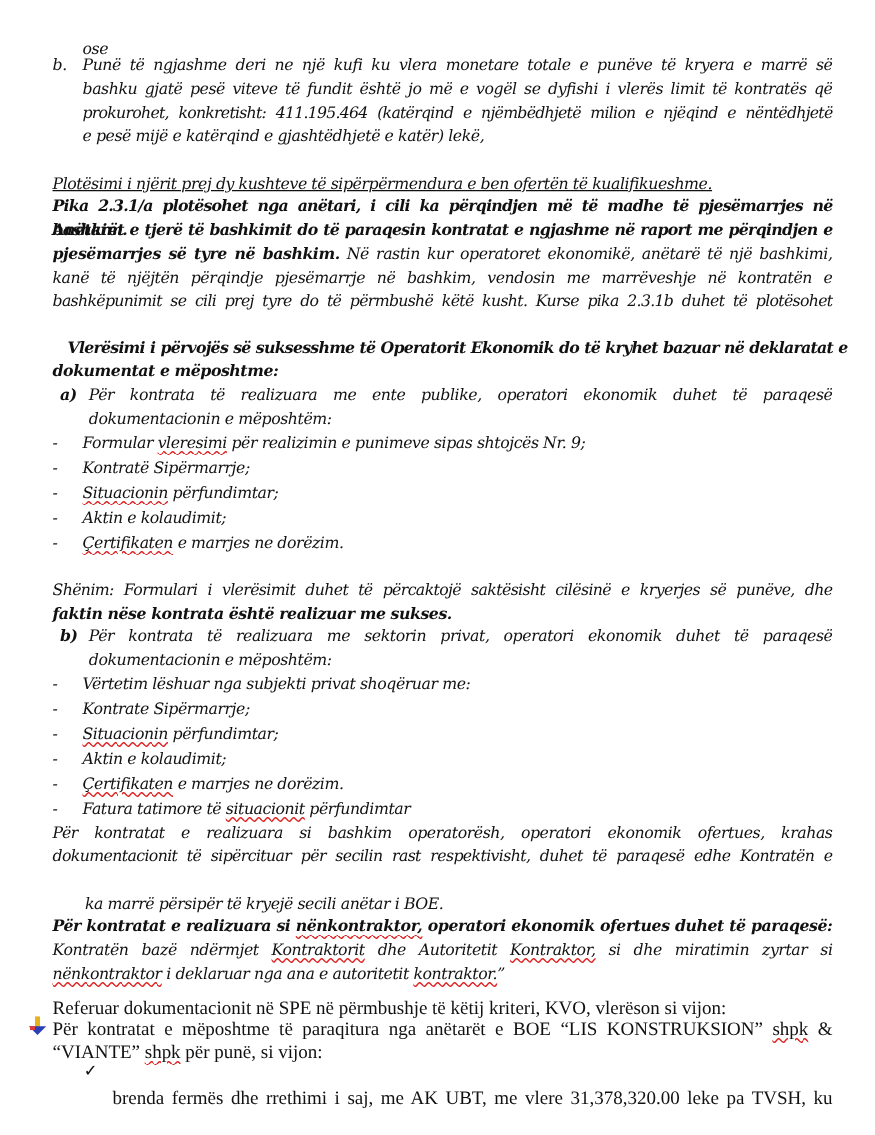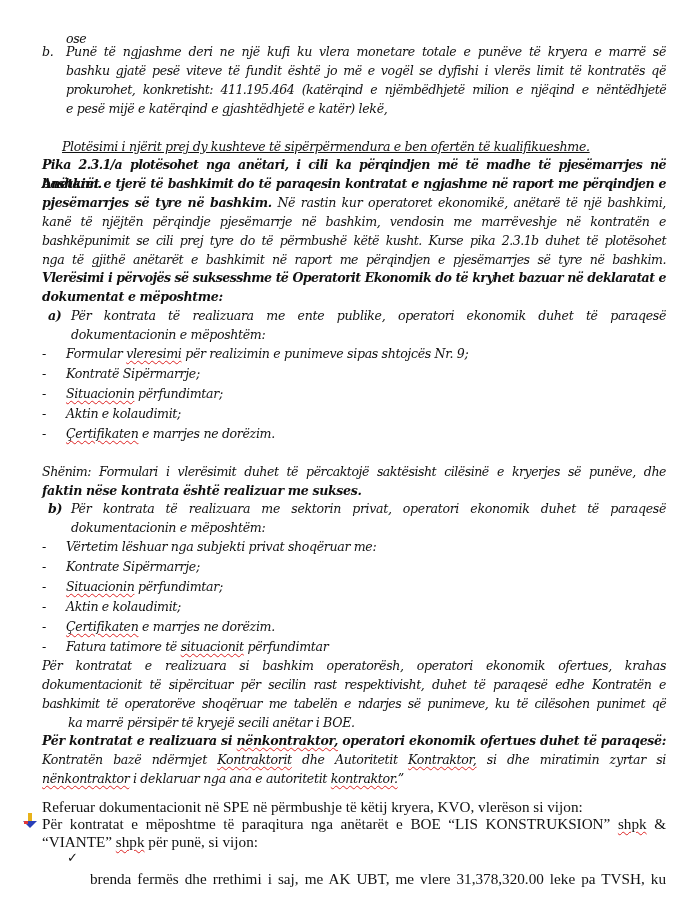--- a/index.html
+++ b/index.html
@@ -3,21 +3,21 @@
 <meta charset="utf-8">
 <style>
   html, body { margin: 0; padding: 0; background: #ffffff; }
   body { width: 700px; height: 908px; overflow: hidden; position: relative; color: #111; }
   .page { position: absolute; left: 0; top: 0; width: 700px; height: 908px; }
   .it { font-family: "DejaVu Serif", serif; font-style: italic; font-size: 12.6px; letter-spacing: -0.35px; }
   .rm { font-family: "Liberation Serif", serif; font-size: 15.2px; }
   .bd { font-weight: bold; }
   .line { position: absolute; white-space: nowrap; line-height: 19px; }
   .just { text-align: justify; text-align-last: justify; white-space: normal; }
-  .u { text-decoration: underline; margin-left: 20px; }
+  .u { text-decoration: underline; }
   .sq { text-decoration: underline wavy #d22; text-decoration-thickness: 1px; text-underline-offset: 2px; }
   .dash { position: absolute; left: 42px; }
   .dtext { position: absolute; left: 66px; }
   .arrow-icon { position: absolute; left: 23px; top: 813px; width: 14px; height: 16px; }
   .check-icon { position: absolute; left: 67px; top: 850px; font-family: "DejaVu Sans", sans-serif; font-size: 13px; }
 </style>
 </head>
 <body>
 
 <div class="page">
@@ -29,23 +29,22 @@
   <div class="line it just" style="left:66px; top:80px; width:600px; letter-spacing:-0.6px;">prokurohet, konkretisht: 411.195.464 (katërqind e njëmbëdhjetë milion e njëqind e nëntëdhjetë</div>
   <div class="line it" style="left:66px; top:99px;">e pesë mijë e katërqind e gjashtëdhjetë e katër) lekë,</div>
 
   <div class="line it u" style="left:42px; top:137px;">Plotësimi i njërit prej dy kushteve të sipërpërmendura e ben ofertën të kualifikueshme.</div>
 
   <div class="line it bd just" style="left:42px; top:155px; width:624px; letter-spacing:-0.6px;">Pika 2.3.1/a plotësohet nga anëtari, i cili ka përqindjen më të madhe të pjesëmarrjes në bashkim.</div>
   <div class="line it bd just" style="left:42px; top:174px; width:624px; letter-spacing:-0.55px;">Anëtarët e tjerë të bashkimit do të paraqesin kontratat e ngjashme në raport me përqindjen e</div>
   <div class="line it just" style="left:42px; top:193px; width:624px;"><span class="bd">pjesëmarrjes së tyre në bashkim.</span><span> Në  rastin kur operatoret ekonomikë, anëtarë të një bashkimi,</span></div>
   <div class="line it just" style="left:42px; top:212px; width:624px;">kanë të njëjtën përqindje pjesëmarrje në bashkim, vendosin me marrëveshje në kontratën e</div>
   <div class="line it just" style="left:42px; top:231px; width:624px; letter-spacing:-0.55px;">bashkëpunimit se cili prej tyre do të përmbushë këtë kusht.  Kurse pika 2.3.1b duhet të plotësohet</div>
-  <div class="line it just" style="left:42px; top:250px; width:624px; letter-spacing:-0.5px;">nga të gjithë anëtarët e bashkimit në raport me përqindjen e pjesëmarrjes së tyre në bashkim.</div>
 
-  <div class="line it bd just" style="left:42px; top:268px; width:624px; letter-spacing:-0.6px;">Vlerësimi i përvojës së suksesshme të Operatorit Ekonomik do të kryhet bazuar në deklaratat   e</div>
+  <div class="line it bd just" style="left:54px; top:268px; width:624px; letter-spacing:-0.6px;">Vlerësimi i përvojës së suksesshme të Operatorit Ekonomik do të kryhet bazuar në deklaratat   e</div>
   <div class="line it bd" style="left:42px; top:287px;">dokumentat e mëposhtme:</div>
 
   <div class="line it bd" style="left:48px; top:306px;">a)</div>
   <div class="line it just" style="left:71px; top:306px; width:595px;">Për kontrata të realizuara me ente publike, operatori ekonomik duhet të paraqesë</div>
   <div class="line it" style="left:71px; top:325px;">dokumentacionin e mëposhtëm:</div>
 
   <div>
     <div class="line it" style="top:344px; left:0; width:700px;">
         <span class="dash">-</span>
         <span class="dtext"><span>Formular </span><span class="sq">vleresimi</span><span> për realizimin e punimeve sipas shtojcës Nr. 9;</span></span>
@@ -97,28 +96,27 @@
         <span class="dtext"><span></span><span class="sq">Çertifikaten</span><span> e marrjes ne dorëzim.</span></span>
       </div>
     <div class="line it" style="top:637px; left:0; width:700px;">
         <span class="dash">-</span>
         <span class="dtext"><span>Fatura tatimore të </span><span class="sq">situacionit</span><span> përfundimtar</span></span>
       </div>
   </div>
 
   <div class="line it just" style="left:42px; top:656px; width:624px;">Për kontratat e realizuara si bashkim operatorësh, operatori ekonomik ofertues, krahas</div>
   <div class="line it just" style="left:42px; top:675px; width:624px; letter-spacing:-0.5px;">dokumentacionit të sipërcituar për secilin rast respektivisht, duhet të paraqesë edhe Kontratën e</div>
-  <div class="line it just" style="left:42px; top:694px; width:624px; letter-spacing:-0.6px;">bashkimit të operatorëve shoqëruar me tabelën e ndarjes së punimeve, ku të cilësohen punimet që</div>
   <div class="line it" style="left:42px; top:713px;margin-left:26px;">ka marrë përsipër të kryejë secili anëtar i BOE.</div>
 
   <div class="line it just" style="left:42px; top:731px; width:624px;font-weight:bold;"><span>Për kontratat e realizuara si </span><span class="sq">nënkontraktor,</span><span> operatori ekonomik ofertues duhet të paraqesë:</span></div>
   <div class="line it just" style="left:42px; top:750px; width:624px;"><span>Kontratën bazë ndërmjet </span><span class="sq">Kontraktorit</span><span> dhe Autoritetit </span><span class="sq">Kontraktor,</span><span> si dhe miratimin zyrtar si</span></div>
   <div class="line it" style="left:42px; top:769px;"><span class="sq">nënkontraktor</span><span> i deklaruar nga ana e autoritetit </span><span class="sq">kontraktor.</span><span>”</span></div>
 
-  <div class="line rm" style="left:42px; top:797px;">Referuar dokumentacionit në SPE në përmbushje të këtij kryera, KVO, vlerëson si vijon:</div>
+  <div class="line rm" style="left:42px; top:797px;">Referuar dokumentacionit në SPE në përmbushje të këtij kriteri, KVO, vlerëson si vijon:</div>
 
   <svg class="arrow-icon" viewBox="0 0 14 16">
     <rect x="5" y="0" width="4" height="9" fill="#e8b21a"></rect>
     <polygon points="0,8 14,8 7,15" fill="#2a3fb8"></polygon>
     <rect x="1" y="8" width="4" height="3" fill="#e03a3a"></rect>
   </svg>
   <div class="line rm just" style="left:42px; top:814px; width:624px;"><span>Për kontratat e mëposhtme të paraqitura nga anëtarët e BOE “LIS KONSTRUKSION” </span><span class="sq">shpk</span><span> &amp;</span></div>
   <div class="line rm" style="left:42px; top:832px;"><span>“VIANTE” </span><span class="sq">shpk</span><span> për punë, si vijon:</span></div>
 
   <span class="check-icon">✓</span>

